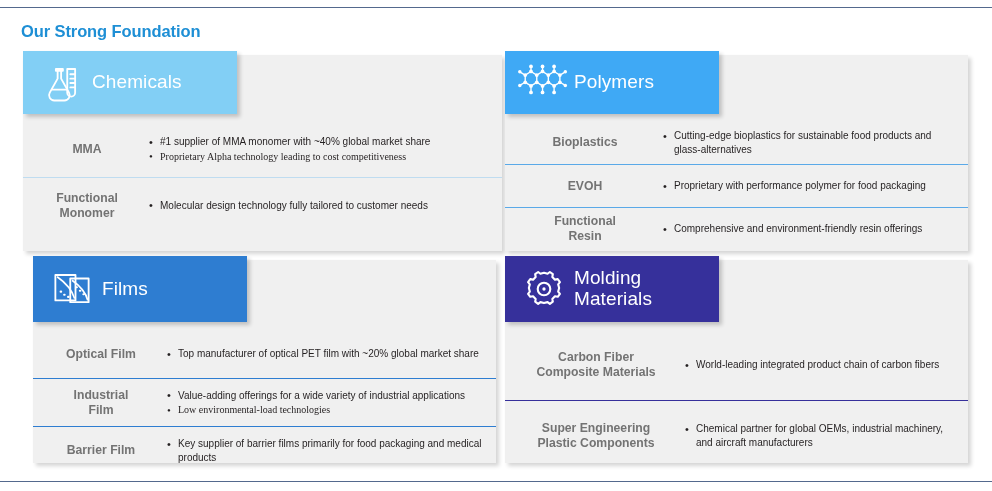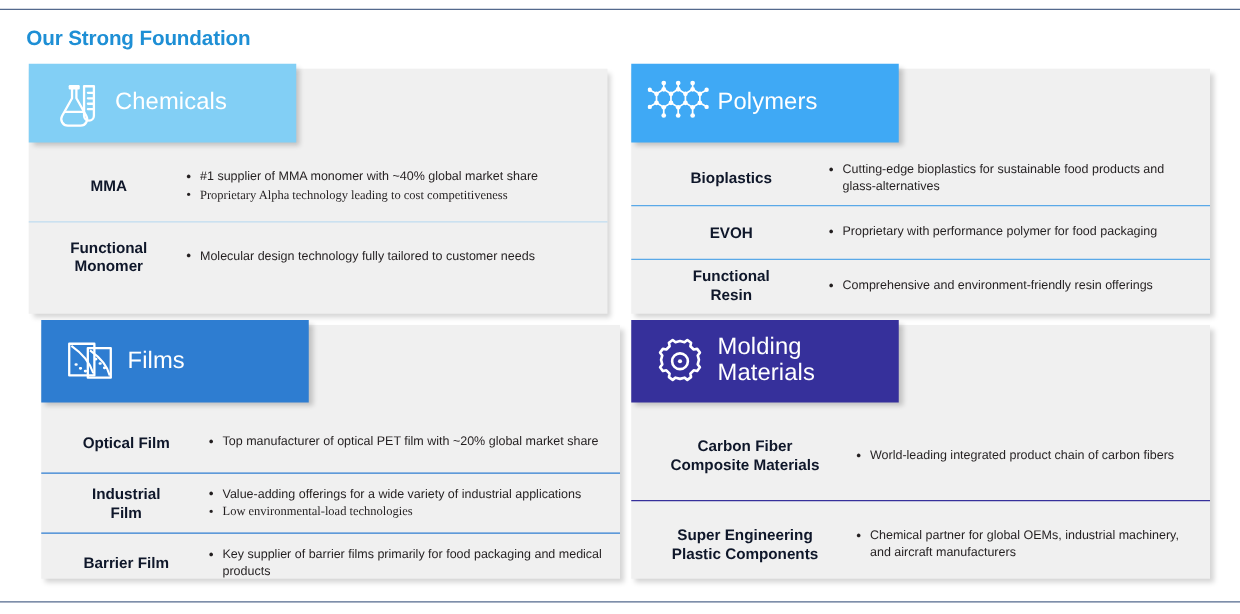--- a/index.html
+++ b/index.html
@@ -47,21 +47,21 @@
     position: absolute;
     left: 0;
     top: 47px;
     width: 992px;
     height: 420px;
   }
   .panel {
     position: absolute;
     width: 463px;
   }
-  .panel.p0 { left: 23px;  top: 8px;   height: 196px; }
+  .panel.p0 { left: 23px;  top: 8px;   height: 196px; padding-left: 16px; }
   .panel.p1 { left: 505px; top: 8px;   height: 196px; }
   .panel.p2 { left: 33px;  top: 213px; height: 203px; }
   .panel.p3 { left: 505px; top: 213px; height: 203px; }
 
   .panel-body {
     position: absolute;
     left: 0; top: 0;
     width: 100%;
     height: 100%;
     background: #f0f0f0;
@@ -118,21 +118,21 @@
     box-sizing: border-box;
   }
   .row + .row { border-top: 1.3px solid var(--divider); }
 
   .row-label {
     flex: none;
     text-align: center;
     font-weight: bold;
     font-size: 12.2px;
     line-height: 1.22;
-    color: #0f172a;
+    color: #737373;
     white-space: pre-line;
     box-sizing: border-box;
     padding: 0 6px;
   }
   .row-bullets {
     flex: 1;
     padding-left: 10px;
     box-sizing: border-box;
   }
   .bullet {

